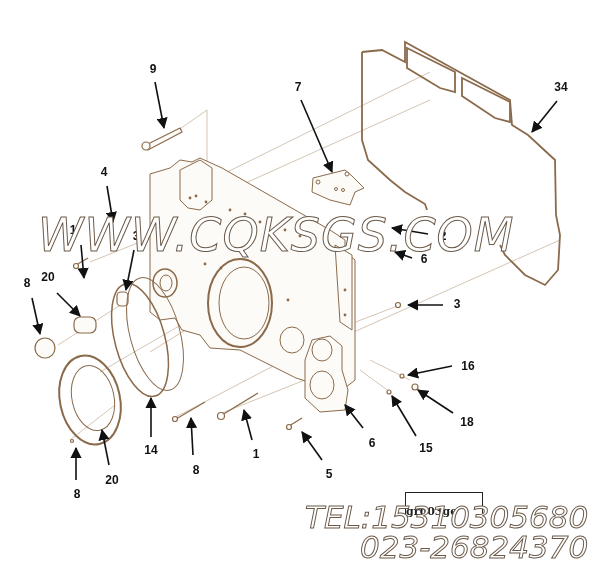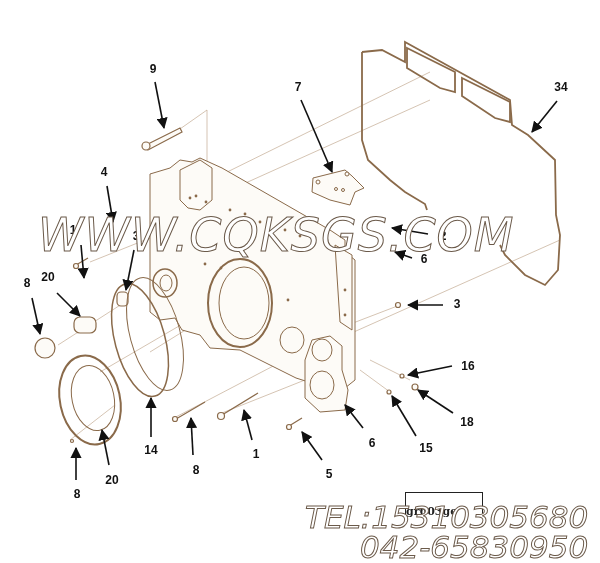--- a/index.html
+++ b/index.html
@@ -172,14 +172,14 @@
   <div class="callout" style="left:329px;top:474px">5</div>
   <div class="callout" style="left:112px;top:480px">20</div>
   <div class="callout" style="left:77px;top:494px">8</div>
 
   
   <div class="fig-id">gr603ge</div>
 
   
   <div class="wm wm-url">WWW.CQKSGS.COM</div>
   <div class="wm wm-tel">TEL:15310305680</div>
-  <div class="wm wm-tel2">042-65830950</div>
+  <div class="wm wm-tel2">023-26824370</div>
 </div>
 
 </body></html>

